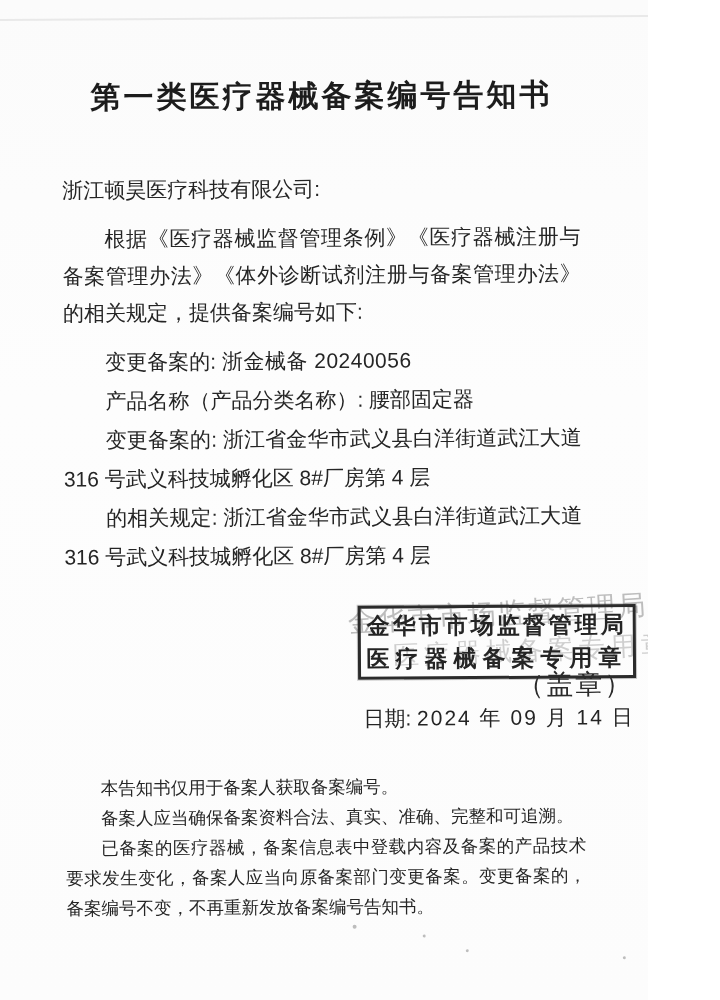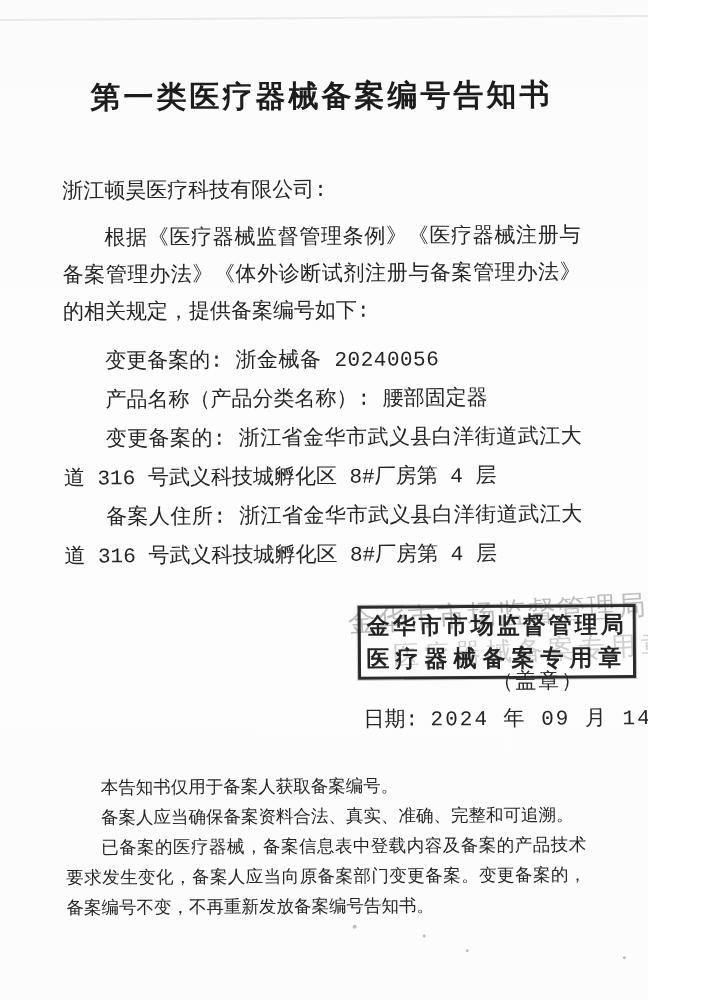--- a/index.html
+++ b/index.html
@@ -6,21 +6,21 @@
     margin: 0;
     padding: 0;
     background: #ffffff;
   }
   .page {
     position: relative;
     width: 648px;
     height: 1000px;
     overflow: hidden;
     background: linear-gradient(180deg, #fbfbfb 0%, #fdfdfd 40%, #fcfcfc 100%);
-    font-family: Liberation Mono, monospace;
+    font-family: Liberation Sans, sans-serif;
     color: #222222;
   }
   .sheet {
     position: absolute;
     inset: 0;
     transform: rotate(-0.35deg);
   }
   .scan-line {
     position: absolute;
     top: 17px;
@@ -108,23 +108,23 @@
     width: 280px;
     font-size: 26px;
     letter-spacing: 5px;
     white-space: nowrap;
     color: rgba(120,120,120,0.35);
     transform: rotate(-2deg);
     pointer-events: none;
   }
   .seal-note {
     position: absolute;
-    left: 491px;
+    left: 516px;
     top: 668px;
-    font-size: 21px;
+    font-size: 27px;
     letter-spacing: 2px;
     color: #2a2a2a;
     background: transparent;
   }
   .date-line {
     position: absolute;
     left: 362px;
     top: 705px;
     font-size: 21px;
     color: #242424;
@@ -174,21 +174,21 @@
 
       <p class="body-par indent intro">根据《医疗器械监督管理条例》《医疗器械注册与备案管理办法》《体外诊断试剂注册与备案管理办法》的相关规定，提供备案编号如下:</p>
 
       <div class="fields">
         <p class="body-par indent field"><span>变更备案的:</span> <span class="num">浙金械备 20240056</span></p>
 
         <p class="body-par indent field"><span>产品名称（产品分类名称）:</span> <span>腰部固定器</span></p>
 
         <p class="body-par indent field"><span>变更备案的:</span> <span>浙江省金华市武义县白洋街道武江大道 316 号武义科技城孵化区 8#厂房第 4 层</span></p>
 
-        <p class="body-par indent field"><span>备案人住所:</span> <span>浙江省金华市武义县白洋街道武江大道 316 号武义科技城孵化区 8#厂房第 4 层</span></p>
+        <p class="body-par indent field"><span>的相关规定:</span> <span>浙江省金华市武义县白洋街道武江大道 316 号武义科技城孵化区 8#厂房第 4 层</span></p>
       </div>
     </div>
 
     <div class="stamp-ghost1">金华市市场监督管理局</div>
     <div class="stamp-ghost2">医疗器械备案专用章</div>
 
     <div class="stamp-box">
       <div class="stamp-line1">金华市市场监督管理局</div>
       <div class="stamp-line2">医疗器械备案专用章</div>
     </div>

